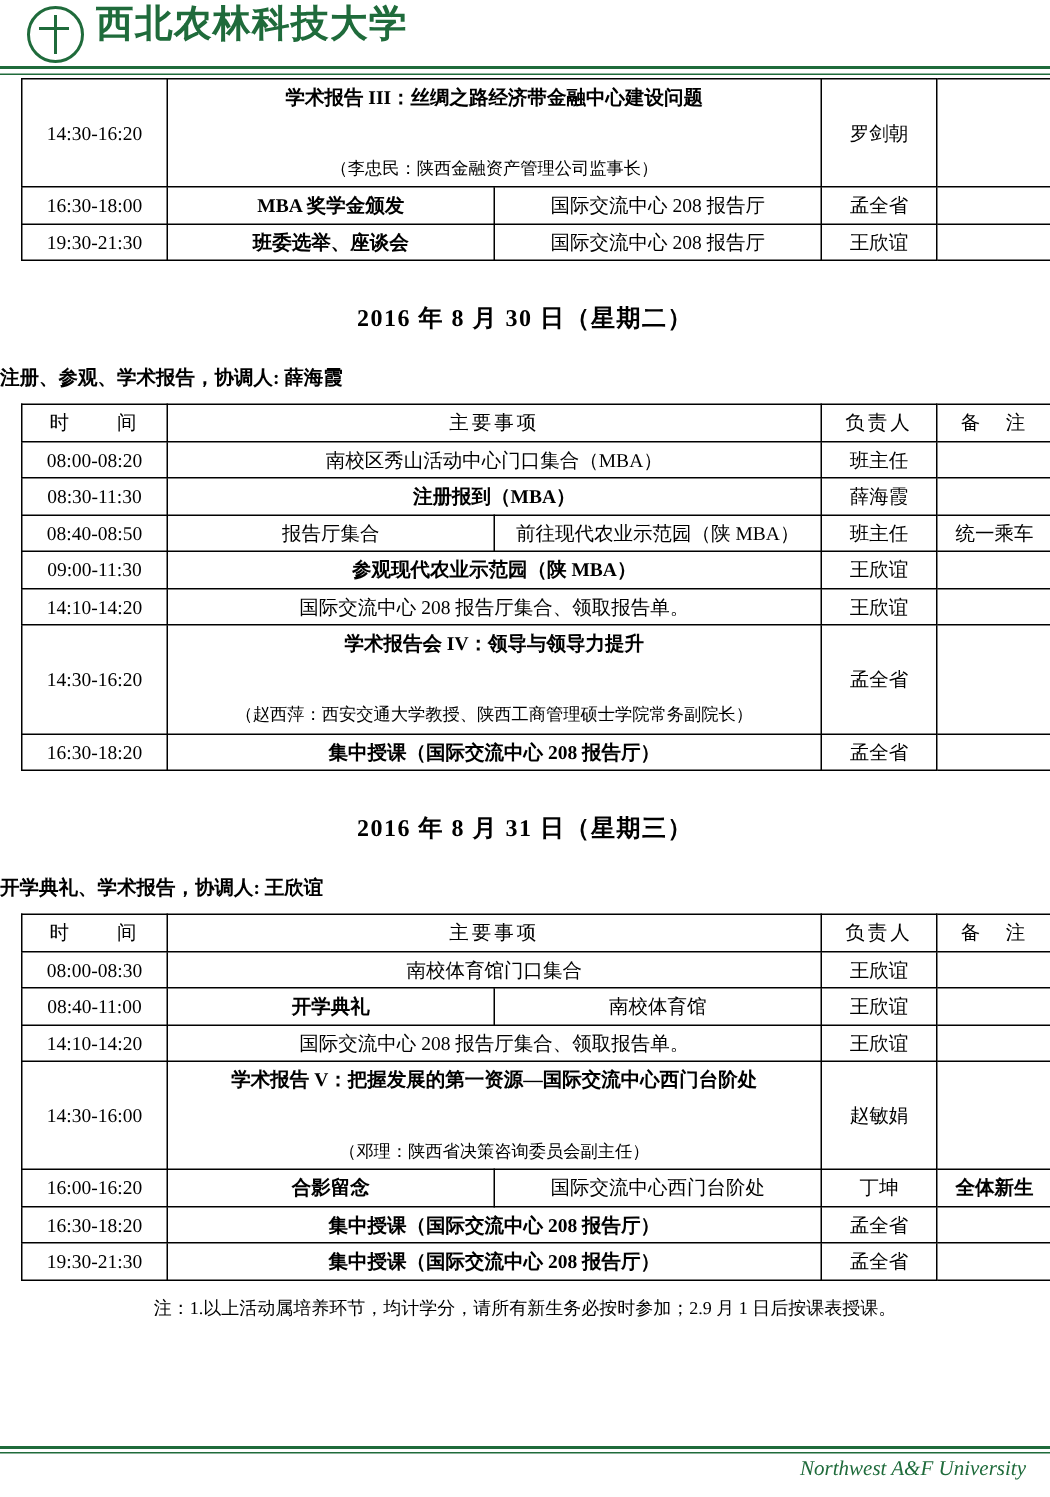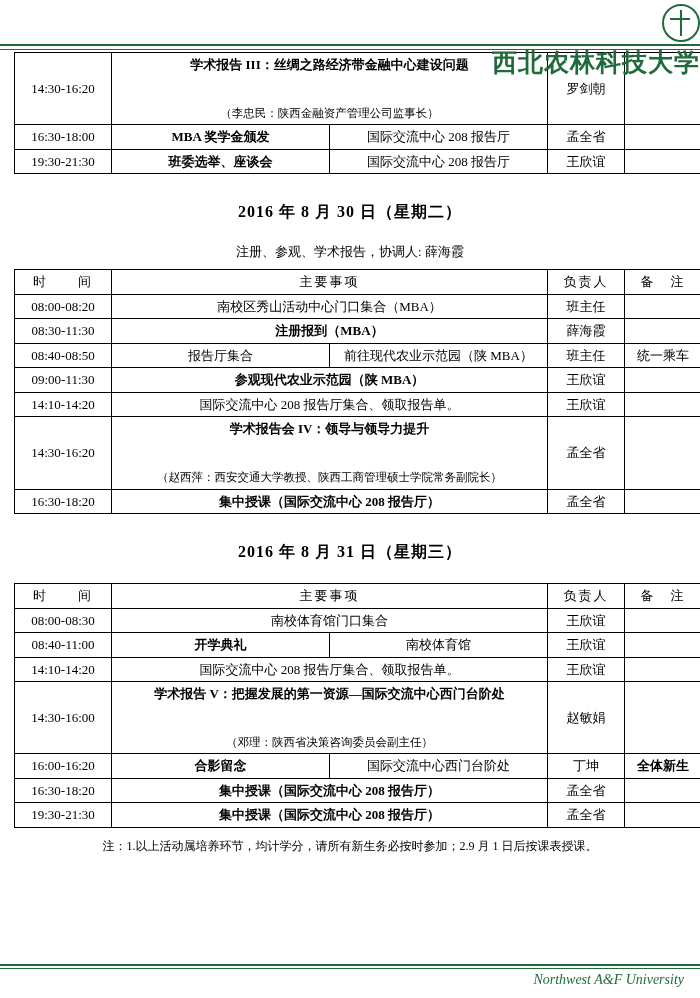--- a/index.html
+++ b/index.html
@@ -23,23 +23,22 @@
   }
   
   .header {
     position: relative;
     height: 52px;
     padding: 4px 0 0 18px;
     box-sizing: border-box;
   }
   .logo-row {
     display: flex;
-    align-items: flex-end;
+    align-items: flex-start;
     gap: 8px;
-    flex-direction: column;
   }
   .logo-mark {
     width: 34px;
     height: 34px;
     border-radius: 50%;
     border: 2px solid #1f6b3b;
     position: relative;
     flex: 0 0 auto;
     background: #ffffff;
   }
@@ -116,23 +115,22 @@
   .two-line .l2 { display: block; font-size: 11.5px; margin-top: 32px; }
   
   .day-title {
     text-align: center;
     font-size: 16px;
     font-weight: bold;
     margin: 28px 0 20px 0;
     letter-spacing: 1px;
   }
   .coord {
-    text-align: center;
     font-size: 13px;
-    font-weight: normal;
+    font-weight: bold;
     margin: 0 0 8px 0;
   }
   
   .note-line {
     font-size: 12px;
     text-align: center;
     margin-top: 10px;
     padding: 0 20px;
   }
   .footer {
@@ -266,20 +264,21 @@
           <td class="time">16:30-18:20</td>
           <td colspan="2" class="bold">集中授课（国际交流中心 208 报告厅）</td>
           <td class="owner">孟全省</td>
           <td class="note"></td>
         </tr>
       </tbody>
     </table>
   </div>
 
   <div class="day-title">2016 年 8 月 31 日（星期三）</div>
+  <div class="coord">开学典礼、学术报告，协调人: 王欣谊</div>
 
   <div class="table-wrap">
     <table class="sched">
       <tbody>
         <tr class="hdr-row">
           <td class="time">时　　间</td>
           <td colspan="2">主要事项</td>
           <td class="owner">负责人</td>
           <td class="note">备　注</td>
         </tr>

